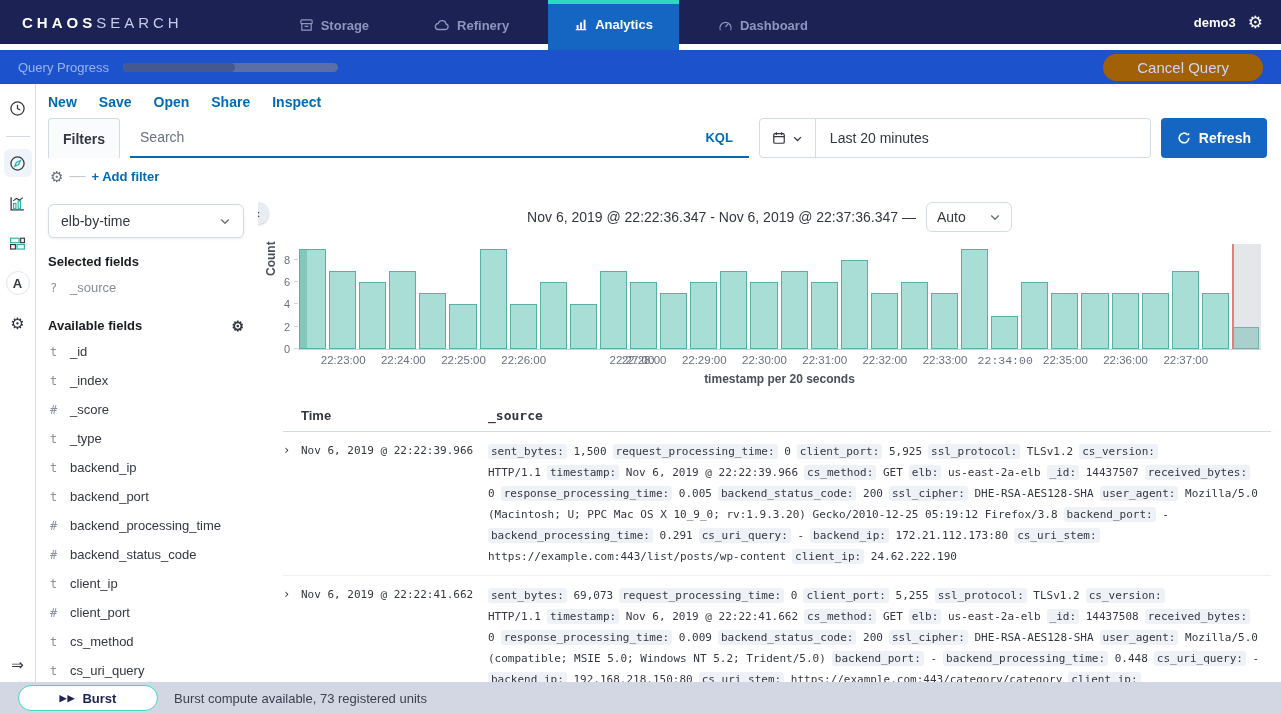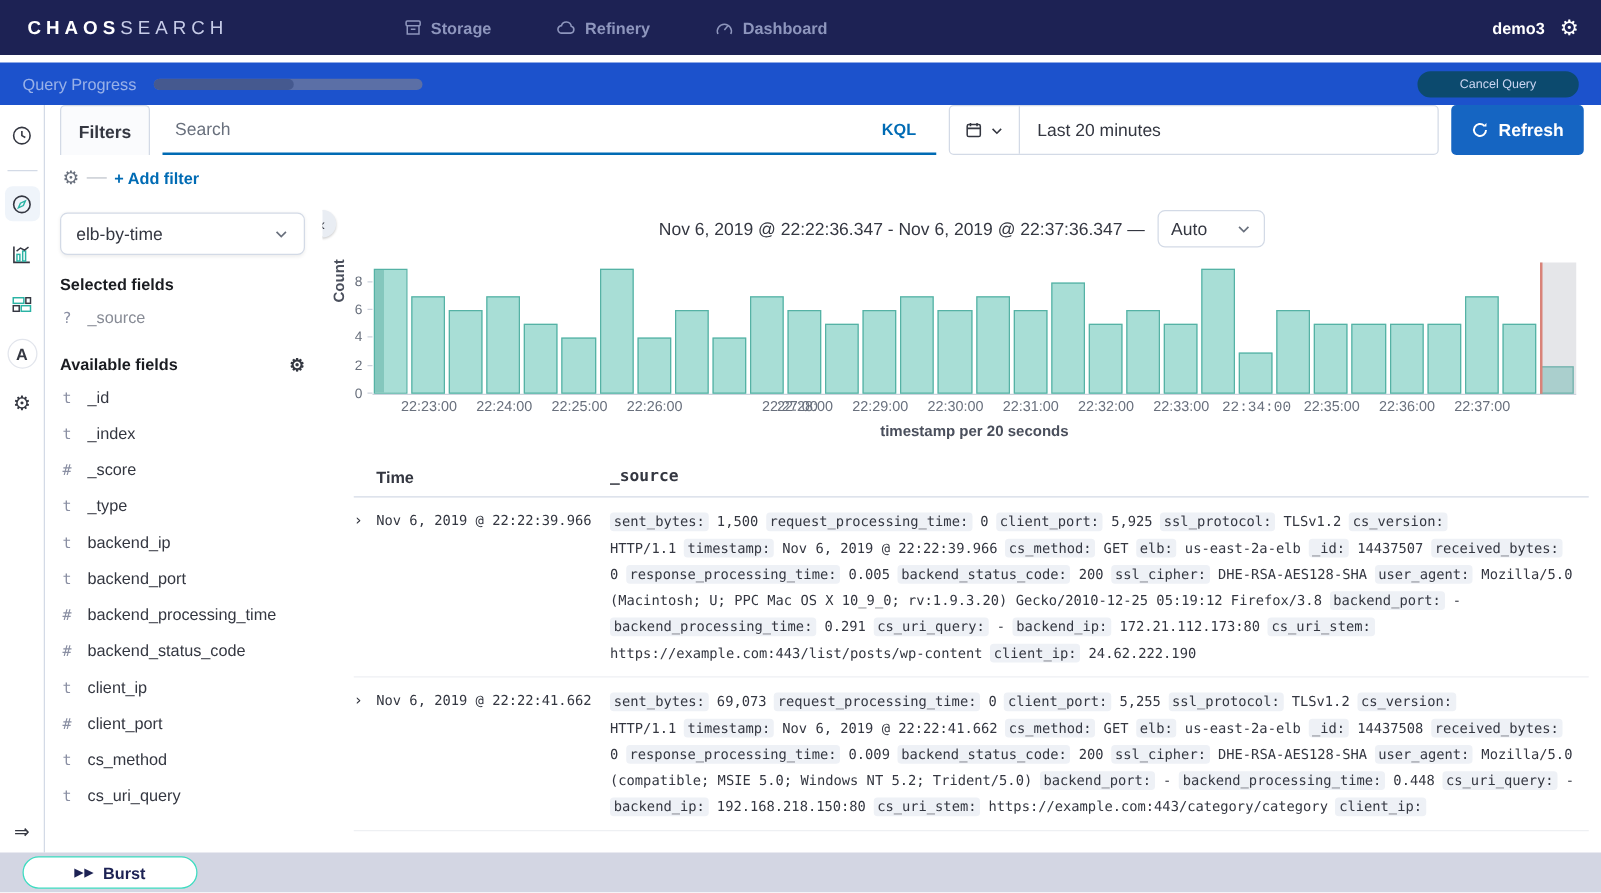--- a/index.html
+++ b/index.html
@@ -1,36 +1,36 @@
 <!DOCTYPE html>
 <html><head>
 <meta charset="utf-8">
 <style>
   * { margin:0; padding:0; box-sizing:border-box; }
   html,body { width:1281px; height:714px; overflow:hidden; background:#fff;
     font-family:"Liberation Sans", sans-serif; color:#343741; }
 
   
   .topnav { height:44px; background:#1d2254; display:flex; align-items:flex-start; padding-left:22px; position:relative; z-index:10; }
-  .brand { display:flex; align-items:center; height:44px; margin-right:114px; cursor:pointer; }
+  .brand { display:flex; align-items:center; height:44px; margin-right:90px; cursor:pointer; }
   .brand .b1 { color:#fff; font-weight:bold; letter-spacing:4px; font-size:15px; }
   .brand .b2 { color:#c7cce8; letter-spacing:4px; font-size:15px; }
   .nav-tab { display:flex; align-items:center; gap:7px; height:44px; padding:0 26px; color:#8e96bd; font-size:13px; font-weight:600; cursor:pointer; }
   .nav-tab svg { display:block; }
   .nav-tab.active { background:#1565c2; color:#fff; height:50px; border-top:4px solid #2fd9c0; padding-bottom:5px; position:relative; z-index:12; }
   .nav-right { margin-left:auto; display:flex; align-items:center; gap:12px; height:44px; padding-right:18px; }
   .nav-user { color:#fff; font-size:13px; font-weight:600; cursor:pointer; }
   .nav-gear { color:#fff; font-size:17px; cursor:pointer; line-height:1; }
 
   
   .progress-row { height:40px; border-top:6px solid #fff; background:#1c52cc; display:flex; align-items:center; padding:0 18px; }
   .progress-label { color:rgba(255,255,255,0.55); font-size:13px; margin-right:14px; }
   .progress-track { width:215px; height:9px; border-radius:5px; background:#5b6fa6; overflow:hidden; }
   .progress-fill { width:52%; height:100%; background:#45598f; border-radius:5px; }
-  .cancel-btn { margin-left:auto; background:#0c4a6e; color:#ccd6f3; border:none; border-radius:14px; padding:5px 34px; font-size:10px; cursor:pointer; font-family:inherit;text-align:right; }
+  .cancel-btn { margin-left:auto; background:#a16207; color:#ccd6f3; border:none; border-radius:14px; padding:5px 34px; font-size:15px; cursor:pointer; font-family:inherit;text-align:right; }
 
   
   .shell { display:flex; height:598px; }
   .rail { width:36px; border-right:1px solid #d3dae6; display:flex; flex-direction:column; align-items:center; padding-top:10px; position:relative; }
   .rail-item { width:28px; height:28px; display:flex; align-items:center; justify-content:center; margin-bottom:12px; cursor:pointer; border-radius:6px; color:#343741; }
   .rail-item.active { background:#eff4fa; }
   .rail-divider { width:24px; border-top:1px solid #d3dae6; margin:2px 0 12px; }
   .rail-a { font-size:13px; font-weight:bold; border:1px solid #e2e5ec; border-radius:50%; width:24px; height:24px; display:flex; align-items:center; justify-content:center; }
   .rail-collapse { position:absolute; bottom:8px; font-size:15px; color:#343741; cursor:pointer; }
 
@@ -107,38 +107,49 @@
   .burst-status { font-size:13px; color:#3c3f4d; }
 </style>
 </head>
 <body>
 
 <div class="topnav">
   <div class="brand">
     <span class="b1">CHAOS</span>
       <span class="b2">SEARCH</span>
   </div>
-  <div id="nav-tabs" style="display:flex; align-items:center;">
+  <div id="nav-tabs" style="display:flex; align-items:center;gap:13px;">
       <div class="nav-tab">
         <span>
           <svg width="15" height="15" viewBox="0 0 16 16">
             <rect x="2" y="2" width="12" height="4" rx="1" fill="none" stroke="currentColor" stroke-width="1.3"></rect>
             <path d="M3 6v7h10V6M6 9h4" fill="none" stroke="currentColor" stroke-width="1.3"></path>
           </svg>
         </span>
         <span>Storage</span>
       </div>
       <div class="nav-tab">
         <span>
           <svg width="16" height="16" viewBox="0 0 16 16">
             <path d="M4.5 12.5a3 3 0 0 1-.3-6A4 4 0 0 1 12 7a2.8 2.8 0 0 1-.5 5.5z" fill="none" stroke="currentColor" stroke-width="1.3"></path>
           </svg>
         </span>
         <span>Refinery</span>
       </div>
+      <div class="nav-tab active">
+        <span>
+          <svg width="14" height="14" viewBox="0 0 16 16">
+            <path d="M2 13.3h12" stroke="currentColor" stroke-width="1.4"></path>
+            <rect x="3" y="8" width="2.2" height="4.6" fill="currentColor"></rect>
+            <rect x="7" y="5" width="2.2" height="7.6" fill="currentColor"></rect>
+            <rect x="11" y="2" width="2.2" height="10.6" fill="currentColor"></rect>
+          </svg>
+        </span>
+        <span>Analytics</span>
+      </div>
       <div class="nav-tab">
         <span>
           <svg width="15" height="15" viewBox="0 0 16 16">
             <path d="M2.5 13a6 6 0 1 1 11 0" fill="none" stroke="currentColor" stroke-width="1.3"></path>
             <path d="M8 9.5 11 6" stroke="currentColor" stroke-width="1.3"></path>
           </svg>
         </span>
         <span>Dashboard</span>
       </div>
     </div>
@@ -189,20 +200,27 @@
         </svg>
     </div>
     <div class="rail-item">
         <span class="rail-a">A</span>
       </div>
     <div class="rail-item" style="font-size:16px;">⚙</div>
     <div class="rail-collapse">⇒</div>
   </div>
 
   <div class="content">
+    <div class="kbn-links" id="kbn-links">
+        <span class="kbn-link">New</span>
+        <span class="kbn-link">Save</span>
+        <span class="kbn-link">Open</span>
+        <span class="kbn-link">Share</span>
+        <span class="kbn-link">Inspect</span>
+      </div>
 
     <div class="search-row">
       <div class="filters-box">Filters</div>
       <div class="search-box">
         <input class="search-input" placeholder="Search" style="">
         <span class="kql">KQL</span>
       </div>
       <div class="date-group">
         <div class="date-cal">
           <svg width="14" height="14" viewBox="0 0 16 16">
@@ -405,13 +423,14 @@
       </div>
     </div>
   </div>
 </div>
 
 <div class="bottom-bar">
   <button class="burst-btn">
     <span style="font-size:9px; letter-spacing:1px;">▶▶</span>
     <span>Burst</span>
   </button>
+  <span class="burst-status">Burst compute available, 73 registered units</span>
 </div>
 
 </body></html>

